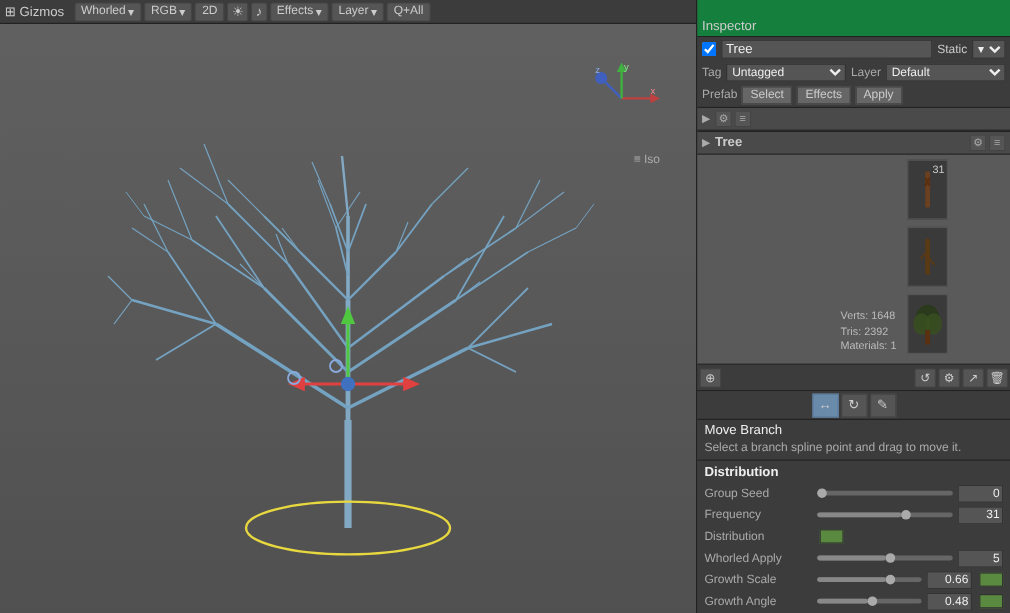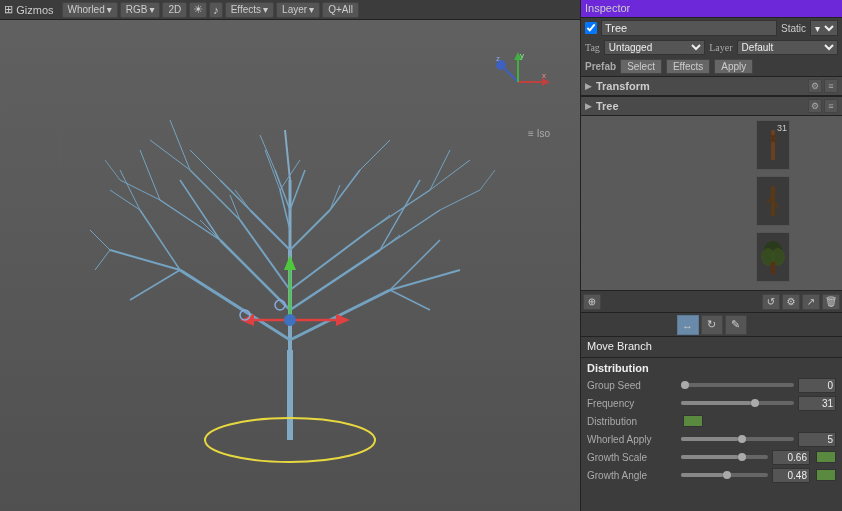--- a/index.html
+++ b/index.html
@@ -77,25 +77,25 @@
       right: 0; top: 0;
       width: 262px; height: 511px;
       background: #3c3c3c;
       border-left: 1px solid #222;
       display: flex;
       flex-direction: column;
       overflow: hidden;
     }
 
     .inspector-header {
-      background: #6d28d9;
+      background: #15803d;
       border-bottom: 1px solid #222;
       padding: 2px 4px;
-      display: flex; align-items: flex-start;
-      height: 18px;
+      display: flex; align-items: flex-end;
+      height: 31px;
     }
     .inspector-title {
       color: #ccc;
       font-size: 11px;
       flex: 1;
     }
 
     .inspector-name-row {
       display: flex; align-items: center;
       padding: 2px 4px;
@@ -122,38 +122,38 @@
       height: 16px;
     }
 
     .tag-layer-row {
       display: flex; align-items: center;
       padding: 2px 4px;
       background: #3c3c3c;
       height: 18px;
       gap: 4px;
     }
-    .tag-label, .layer-label { color: #aaa; font-size: 10px; font-family: Liberation Serif, serif; }
+    .tag-label, .layer-label { color: #aaa; font-size: 10px; }
     .tag-select, .layer-select {
       background: #555;
       border: 1px solid #333;
       color: #eee;
       font-size: 10px;
       height: 15px;
       flex: 1;
     }
 
     .prefab-row {
       display: flex; align-items: center;
       padding: 2px 4px;
       background: #3c3c3c;
       height: 20px;
       gap: 4px;
     }
-    .prefab-label { color: #aaa; font-size: 10px; font-weight: bold; }
+    .prefab-label { color: #aaa; font-size: 10px; }
     .prefab-btn {
       background: #666;
       border: 1px solid #444;
       color: #ccc;
       font-size: 10px;
       height: 15px;
       padding: 0 6px;
       cursor: pointer;
     }
 
@@ -566,21 +566,20 @@
 
   <div class="prefab-row">
     <span class="prefab-label">Prefab</span>
     <button class="prefab-btn">Select</button>
     <button class="prefab-btn">Effects</button>
     <button class="prefab-btn">Apply</button>
   </div>
 
   <div class="section-header">
     <span class="section-arrow">▶</span>
-    <span class="section-title">Transform</span>
     <div class="section-icons">
       <button class="section-icon-btn">⚙</button>
       <button class="section-icon-btn">≡</button>
     </div>
   </div>
 
   <div class="section-header">
     <span class="section-arrow">▶</span>
     <span class="section-title">Tree</span>
     <div class="section-icons">
@@ -610,20 +609,25 @@
 
     <div class="thumbnail-item thumb3" style="background:#3a3a3a; border:1px solid #555; display:flex; align-items:center; justify-content:center;">
       <svg width="28" height="40" viewBox="0 0 28 40" xmlns="http://www.w3.org/2000/svg">
         <ellipse cx="14" cy="16" rx="10" ry="12" fill="#2a3a1a" opacity="0.9"></ellipse>
         <ellipse cx="9" cy="20" rx="7" ry="9" fill="#3a5020" opacity="0.8"></ellipse>
         <ellipse cx="19" cy="20" rx="7" ry="9" fill="#3a5020" opacity="0.8"></ellipse>
         <rect x="12" y="25" width="4" height="12" fill="#5a3010"></rect>
       </svg>
     </div>
 
+    <div class="stats-text">
+      <div>Verts: 1648</div>
+      <div>Tris: 2392</div>
+      <div>Materials: 1</div>
+    </div>
   </div>
 
   <div class="component-toolbar">
     <div class="comp-tool-left">
       <button class="comp-tool-btn">⊕</button>
     </div>
     <div class="comp-tool-right">
       <button class="comp-tool-btn">↺</button>
       <button class="comp-tool-btn">⚙</button>
       <button class="comp-tool-btn">↗</button>
@@ -632,20 +636,21 @@
   </div>
 
   <div class="branch-tools">
     <button class="branch-tool-btn active" title="Move Branch">↔</button>
     <button class="branch-tool-btn" title="Rotate Branch">↻</button>
     <button class="branch-tool-btn" title="Free Hand">✎</button>
   </div>
 
   <div class="move-branch-info">
     <div class="move-branch-title">Move Branch</div>
+    <div class="move-branch-desc">Select a branch spline point and drag to move it.</div>
   </div>
 
   <div class="dist-section">
     <div class="dist-header">Distribution</div>
 
     <div class="prop-row">
       <span class="prop-label">Group Seed</span>
       <div class="prop-slider">
         <div class="prop-slider-fill" style="width:0%"></div>
         <div class="prop-slider-thumb" style="left:0%"></div>

